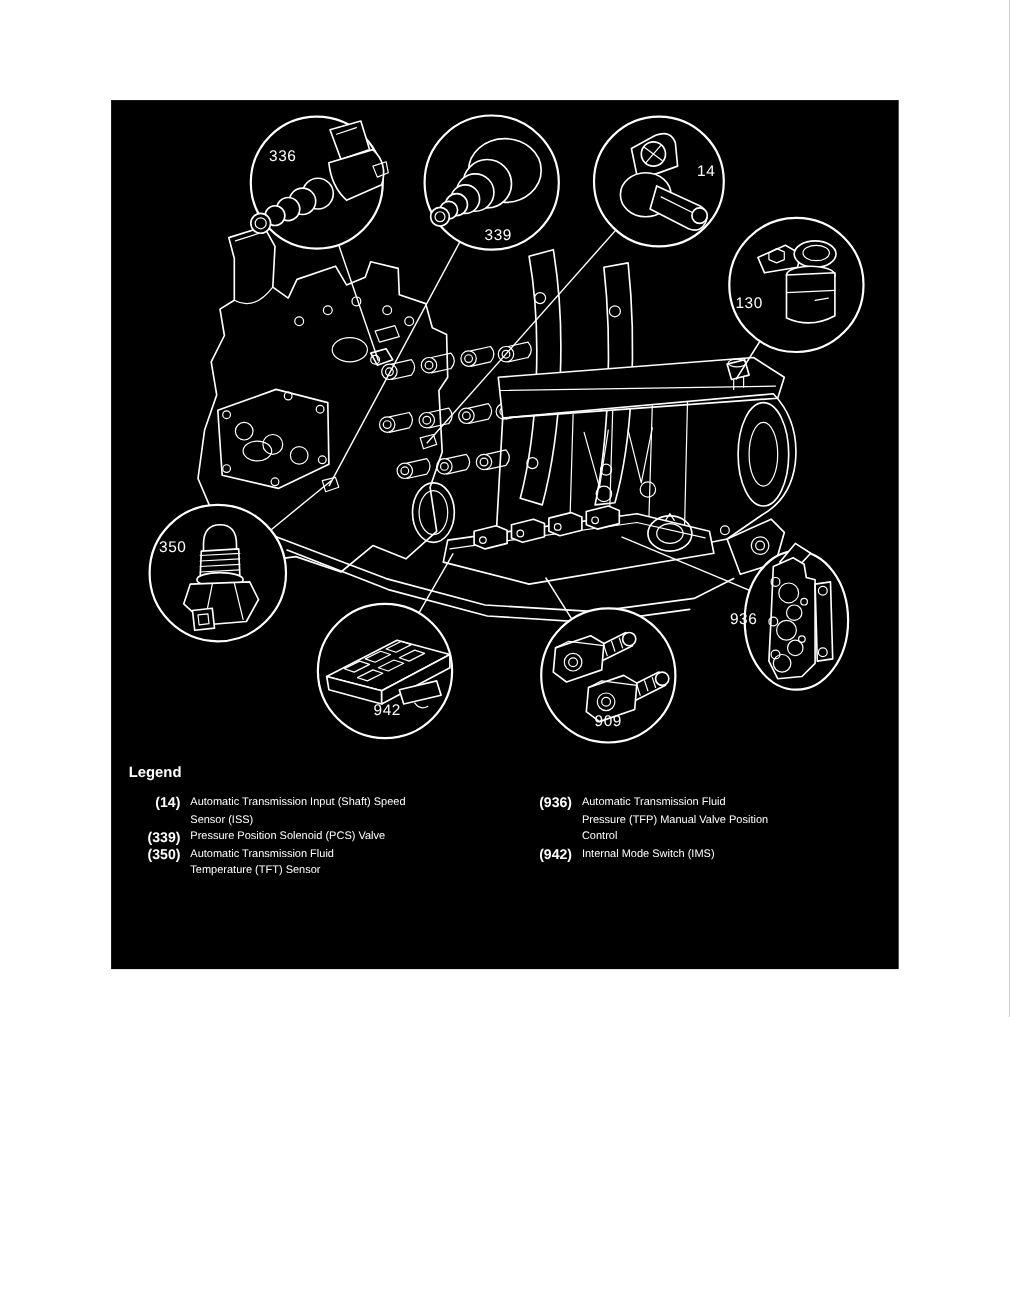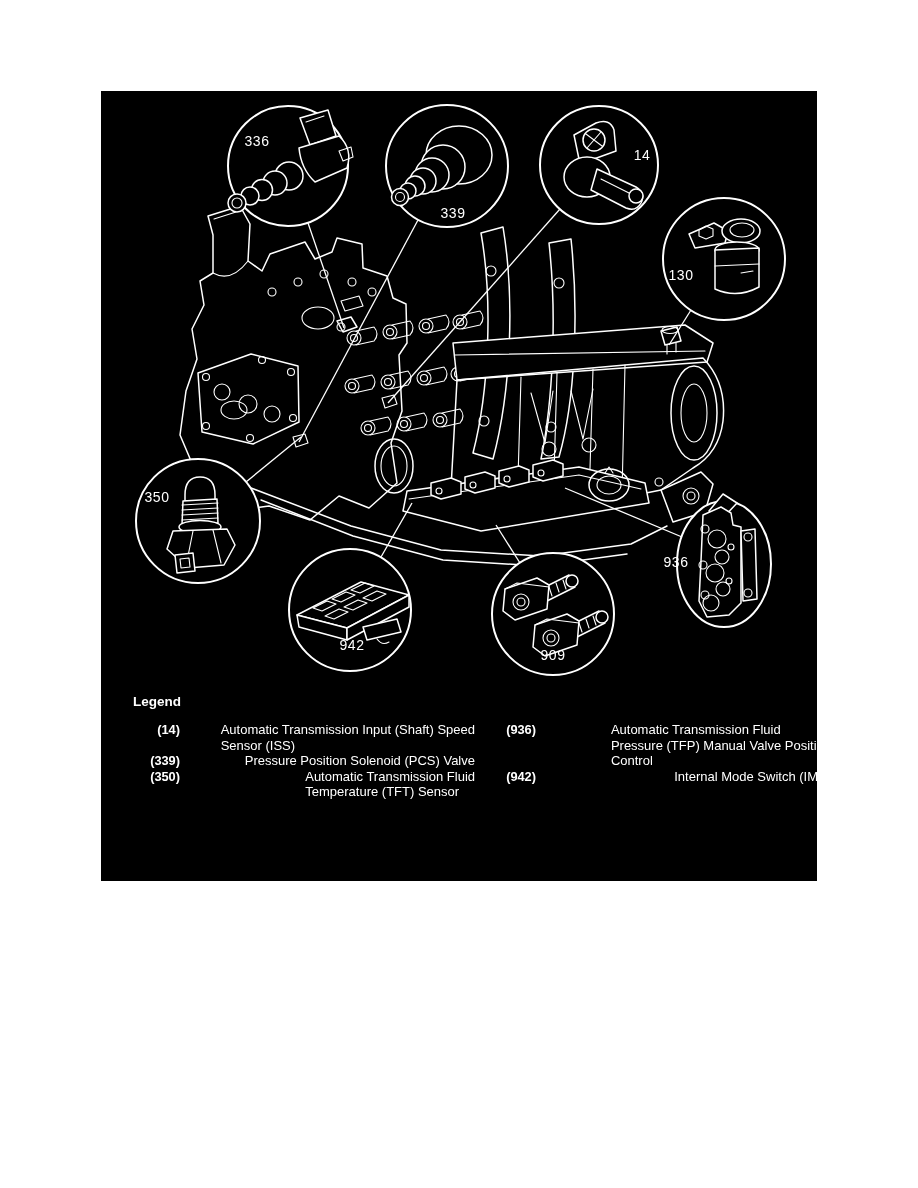--- a/index.html
+++ b/index.html
@@ -17,31 +17,31 @@
   .s    { stroke:#ffffff; stroke-width:1.5; fill:none; stroke-linejoin:round; stroke-linecap:round; }
   .thin { stroke-width:1.1; }
   .sf   { stroke:#ffffff; stroke-width:1.5; fill:#000000; stroke-linejoin:round; }
   .lead { stroke:#ffffff; stroke-width:1.3; fill:none; }
   .ring { stroke:#ffffff; stroke-width:2;   fill:#000000; }
   svg text {
     font-family:"Liberation Sans", sans-serif;
     fill:#ffffff; stroke:none; font-size:14px; letter-spacing:0.5px;
   }
   
-  .legend { position:absolute; left:0; top:0; width:100%; height:100%; color:#ffffff;margin-left:16px; }
+  .legend { position:absolute; left:0; top:0; width:100%; height:100%; color:#ffffff; }
   .legend-title { position:absolute; left:16px; top:603px; font-size:13.5px; font-weight:bold; }
   .legend-col { position:absolute; top:631px; }
   .legend-col-left  { left:28px;  width:330px; }
   .legend-col-right { left:384px; width:330px; }
-  .legend-entry { display:flex; align-items:flex-start;justify-content:space-between; }
+  .legend-entry { display:flex; align-items:flex-start; }
   .legend-num {
     flex:none; width:35px; margin-right:9px; text-align:right;
     font-weight:bold; font-size:12.8px; line-height:15.5px;
   }
-  .legend-lines { font-size:13px; line-height:15.5px; }
+  .legend-lines { font-size:10px; line-height:15.5px; }
 </style>
 </head>
 <body>
 
 <div class="panel">
 
   <svg class="diagram" width="716" height="765" viewBox="0 0 716 765">
 
     <defs>
       <g id="sol">

